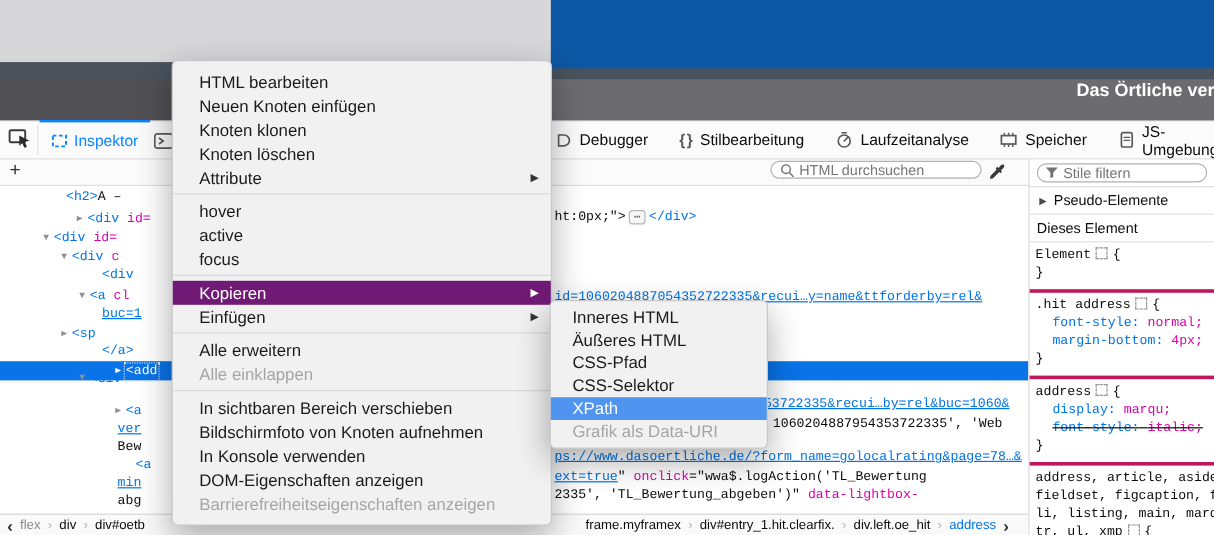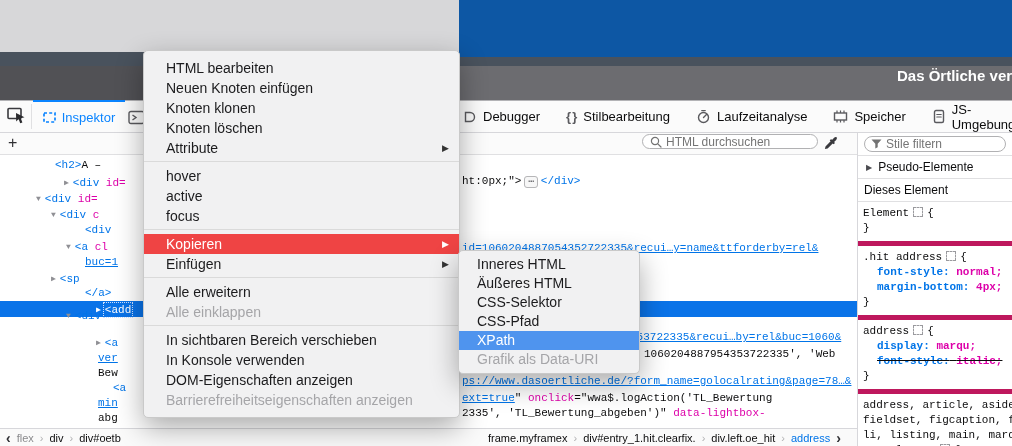--- a/index.html
+++ b/index.html
@@ -52,24 +52,24 @@
   
   .rules-panel{position:absolute;left:857px;top:133px;width:155px;height:313px;background:#fff;
                border-left:1px solid #d7d7db;box-sizing:border-box;}
   .panel-row{border-bottom:1px solid #e0e0e2;display:flex;align-items:center;font-size:12px;color:#0c0c0d;}
   .filter-row{height:22px;padding:0 6px;}
   .filter-pill{display:flex;align-items:center;gap:4px;border:1px solid #b1b1b3;border-radius:9px;height:16px;
                width:100%;padding:0 6px;box-sizing:border-box;background:#fff;}
   .pseudo-row{height:22px;padding:0 8px;gap:6px;}
   .pseudo-row .tri{font-size:8px;color:#4a4a4f;}
   .this-row{height:22px;padding:0 6px;}
-  .rule-block{border-bottom:5px solid #be185d;padding:4px 0 5px 5px;font-family:"Liberation Mono",monospace;
+  .rule-block{border-bottom:3px solid #be185d;padding:4px 0 5px 5px;font-family:"Liberation Mono",monospace;
               font-size:11px;line-height:15px;color:#0c0c0d;white-space:nowrap;overflow:hidden;}
   .rule-block:last-child{border-bottom:none;}
-  .prop{padding-left:14px;font-weight:bold;}
+  .prop{padding-left:14px;}
   .pname{color:#0074e8;}
   .pval{color:#dd00a9;}
   .strike{text-decoration:line-through;}
   .target-ico{display:inline-block;width:8px;height:8px;border:1px dashed #9a9a9e;margin:0 4px;vertical-align:-1px;}
 
   
   .breadcrumbs{position:absolute;left:0;top:428px;width:857px;height:18px;background:#fafafa;
                border-top:1px solid #d7d7db;box-sizing:border-box;font-size:11px;color:#737373;}
   .bc-group{position:absolute;top:0;height:17px;display:flex;align-items:center;gap:6px;white-space:nowrap;}
   .bc-left{left:6px;}
@@ -78,21 +78,21 @@
   .crumb-dim{color:#8b8b8e;}
   .crumb-sel{color:#0074e8;}
   .bc-chev{color:#2f2f33;font-weight:bold;font-size:14px;}
   .bc-sep{color:#b1b1b3;font-size:11px;}
 
   
   .ctx-menu{position:absolute;background:#f1f1f2;border:1px solid #c9c9c9;border-radius:5px;
             box-shadow:0 10px 28px rgba(0,0,0,.33);padding:7px 0;box-sizing:border-box;z-index:50;}
   .mi{position:relative;height:20px;line-height:20px;font-size:14px;color:#1b1b1d;padding:0 24px 0 22px;}
   .mi.dis{color:#a5a5a8;}
-  .mi.hl{background:#ef4444;color:#fff;}
+  .mi.hl{background:#701a75;color:#fff;}
   .mi.hl2{background:#4f94ee;color:#fff;}
   .mi.sub::after{content:"\25B6";position:absolute;right:10px;top:0;font-size:9px;color:#333;}
   .mi.hl.sub::after{color:#fff;}
   .msep{height:8px;position:relative;}
   .msep::after{content:"";position:absolute;left:0;right:0;top:3px;border-top:1px solid #dadada;}
   .submenu{z-index:60;padding:4px 0;}
   .submenu .mi{height:19px;line-height:19px;padding:0 16px 0 18px;}
 
   svg{display:block;}
 </style>
@@ -295,27 +295,28 @@
     <div class="mi"><span>active</span></div>
     <div class="mi"><span>focus</span></div>
     <div class="msep"></div>
     <div class="mi sub hl"><span>Kopieren</span></div>
     <div class="mi sub"><span>Einfügen</span></div>
     <div class="msep"></div>
     <div class="mi"><span>Alle erweitern</span></div>
     <div class="mi dis"><span>Alle einklappen</span></div>
     <div class="msep"></div>
     <div class="mi"><span>In sichtbaren Bereich verschieben</span></div>
+    <div class="mi"><span>Bildschirmfoto von Knoten aufnehmen</span></div>
     <div class="mi"><span>In Konsole verwenden</span></div>
     <div class="mi"><span>DOM-Eigenschaften anzeigen</span></div>
     <div class="mi dis"><span>Barrierefreiheitseigenschaften anzeigen</span></div>
   </div>
 
   <div class="ctx-menu submenu" style="left:458px;top:250px;width:182px;">
     <div class="mi"><span>Inneres HTML</span></div>
     <div class="mi"><span>Äußeres HTML</span></div>
+    <div class="mi"><span>CSS-Pfad</span></div>
     <div class="mi"><span>CSS-Selektor</span></div>
-    <div class="mi"><span>CSS-Pfad</span></div>
     <div class="mi hl2"><span>XPath</span></div>
     <div class="mi dis"><span>Grafik als Data-URI</span></div>
   </div>
 
 </div>
 
 </body></html>

